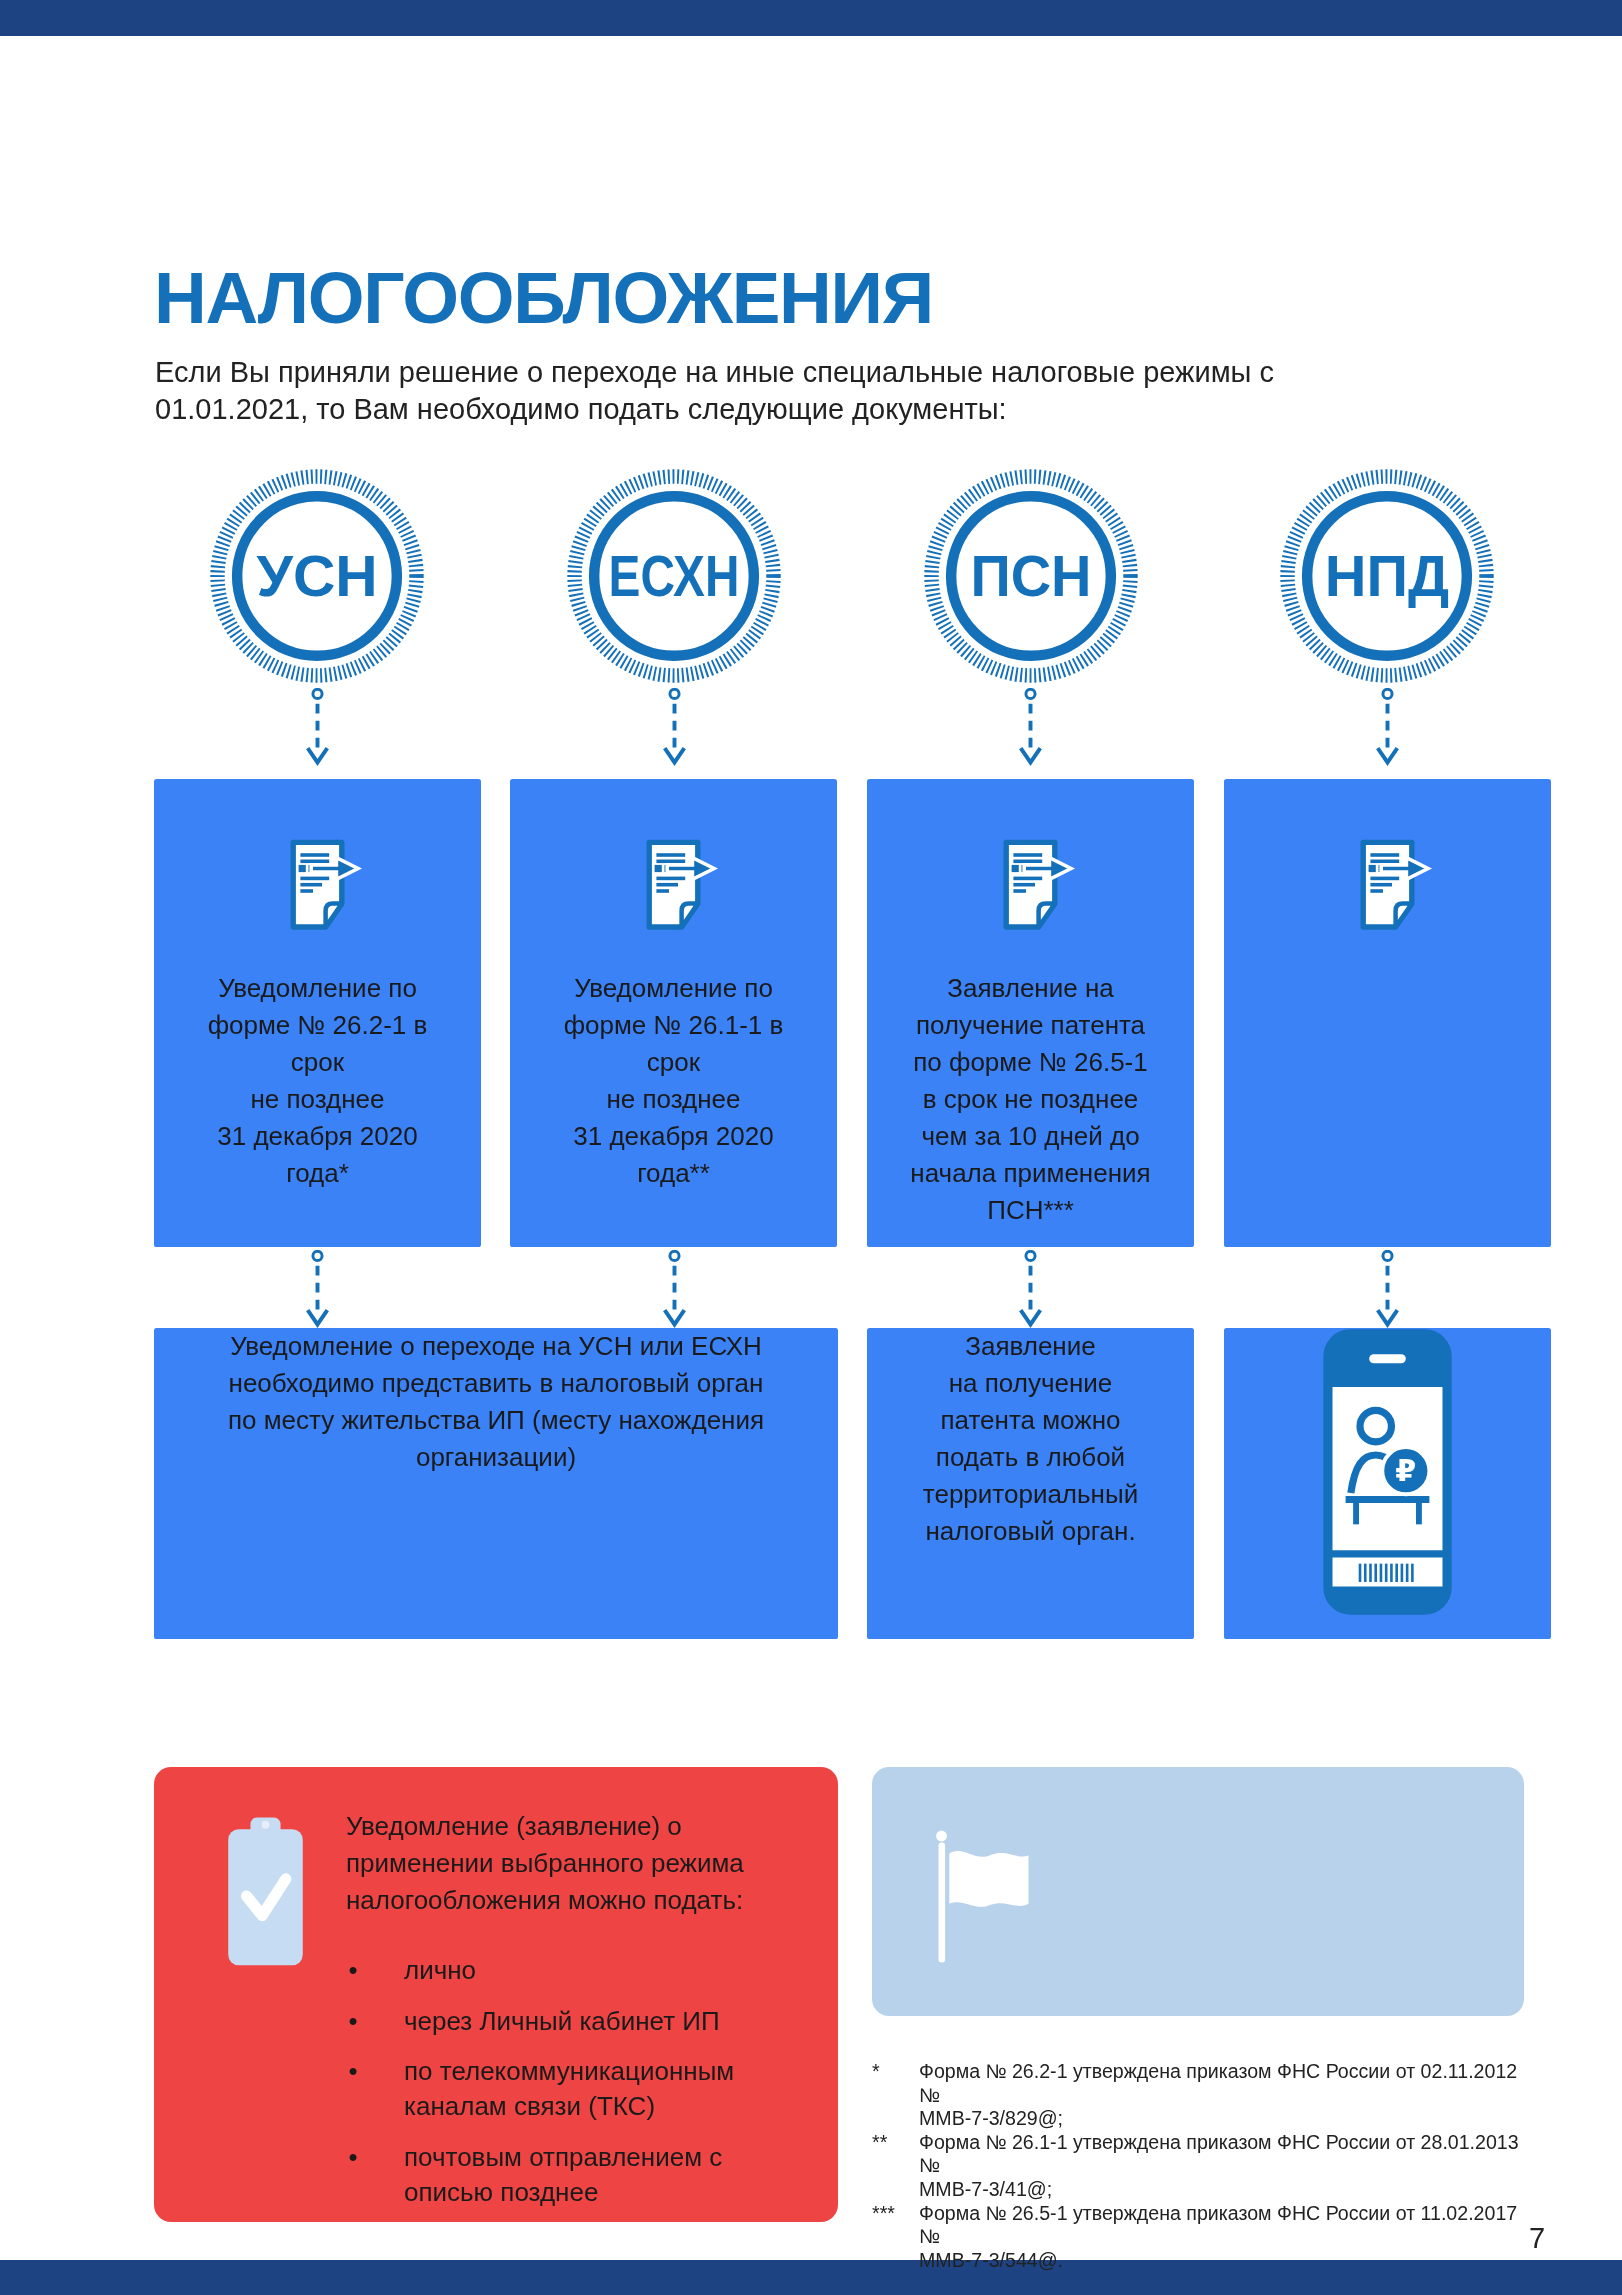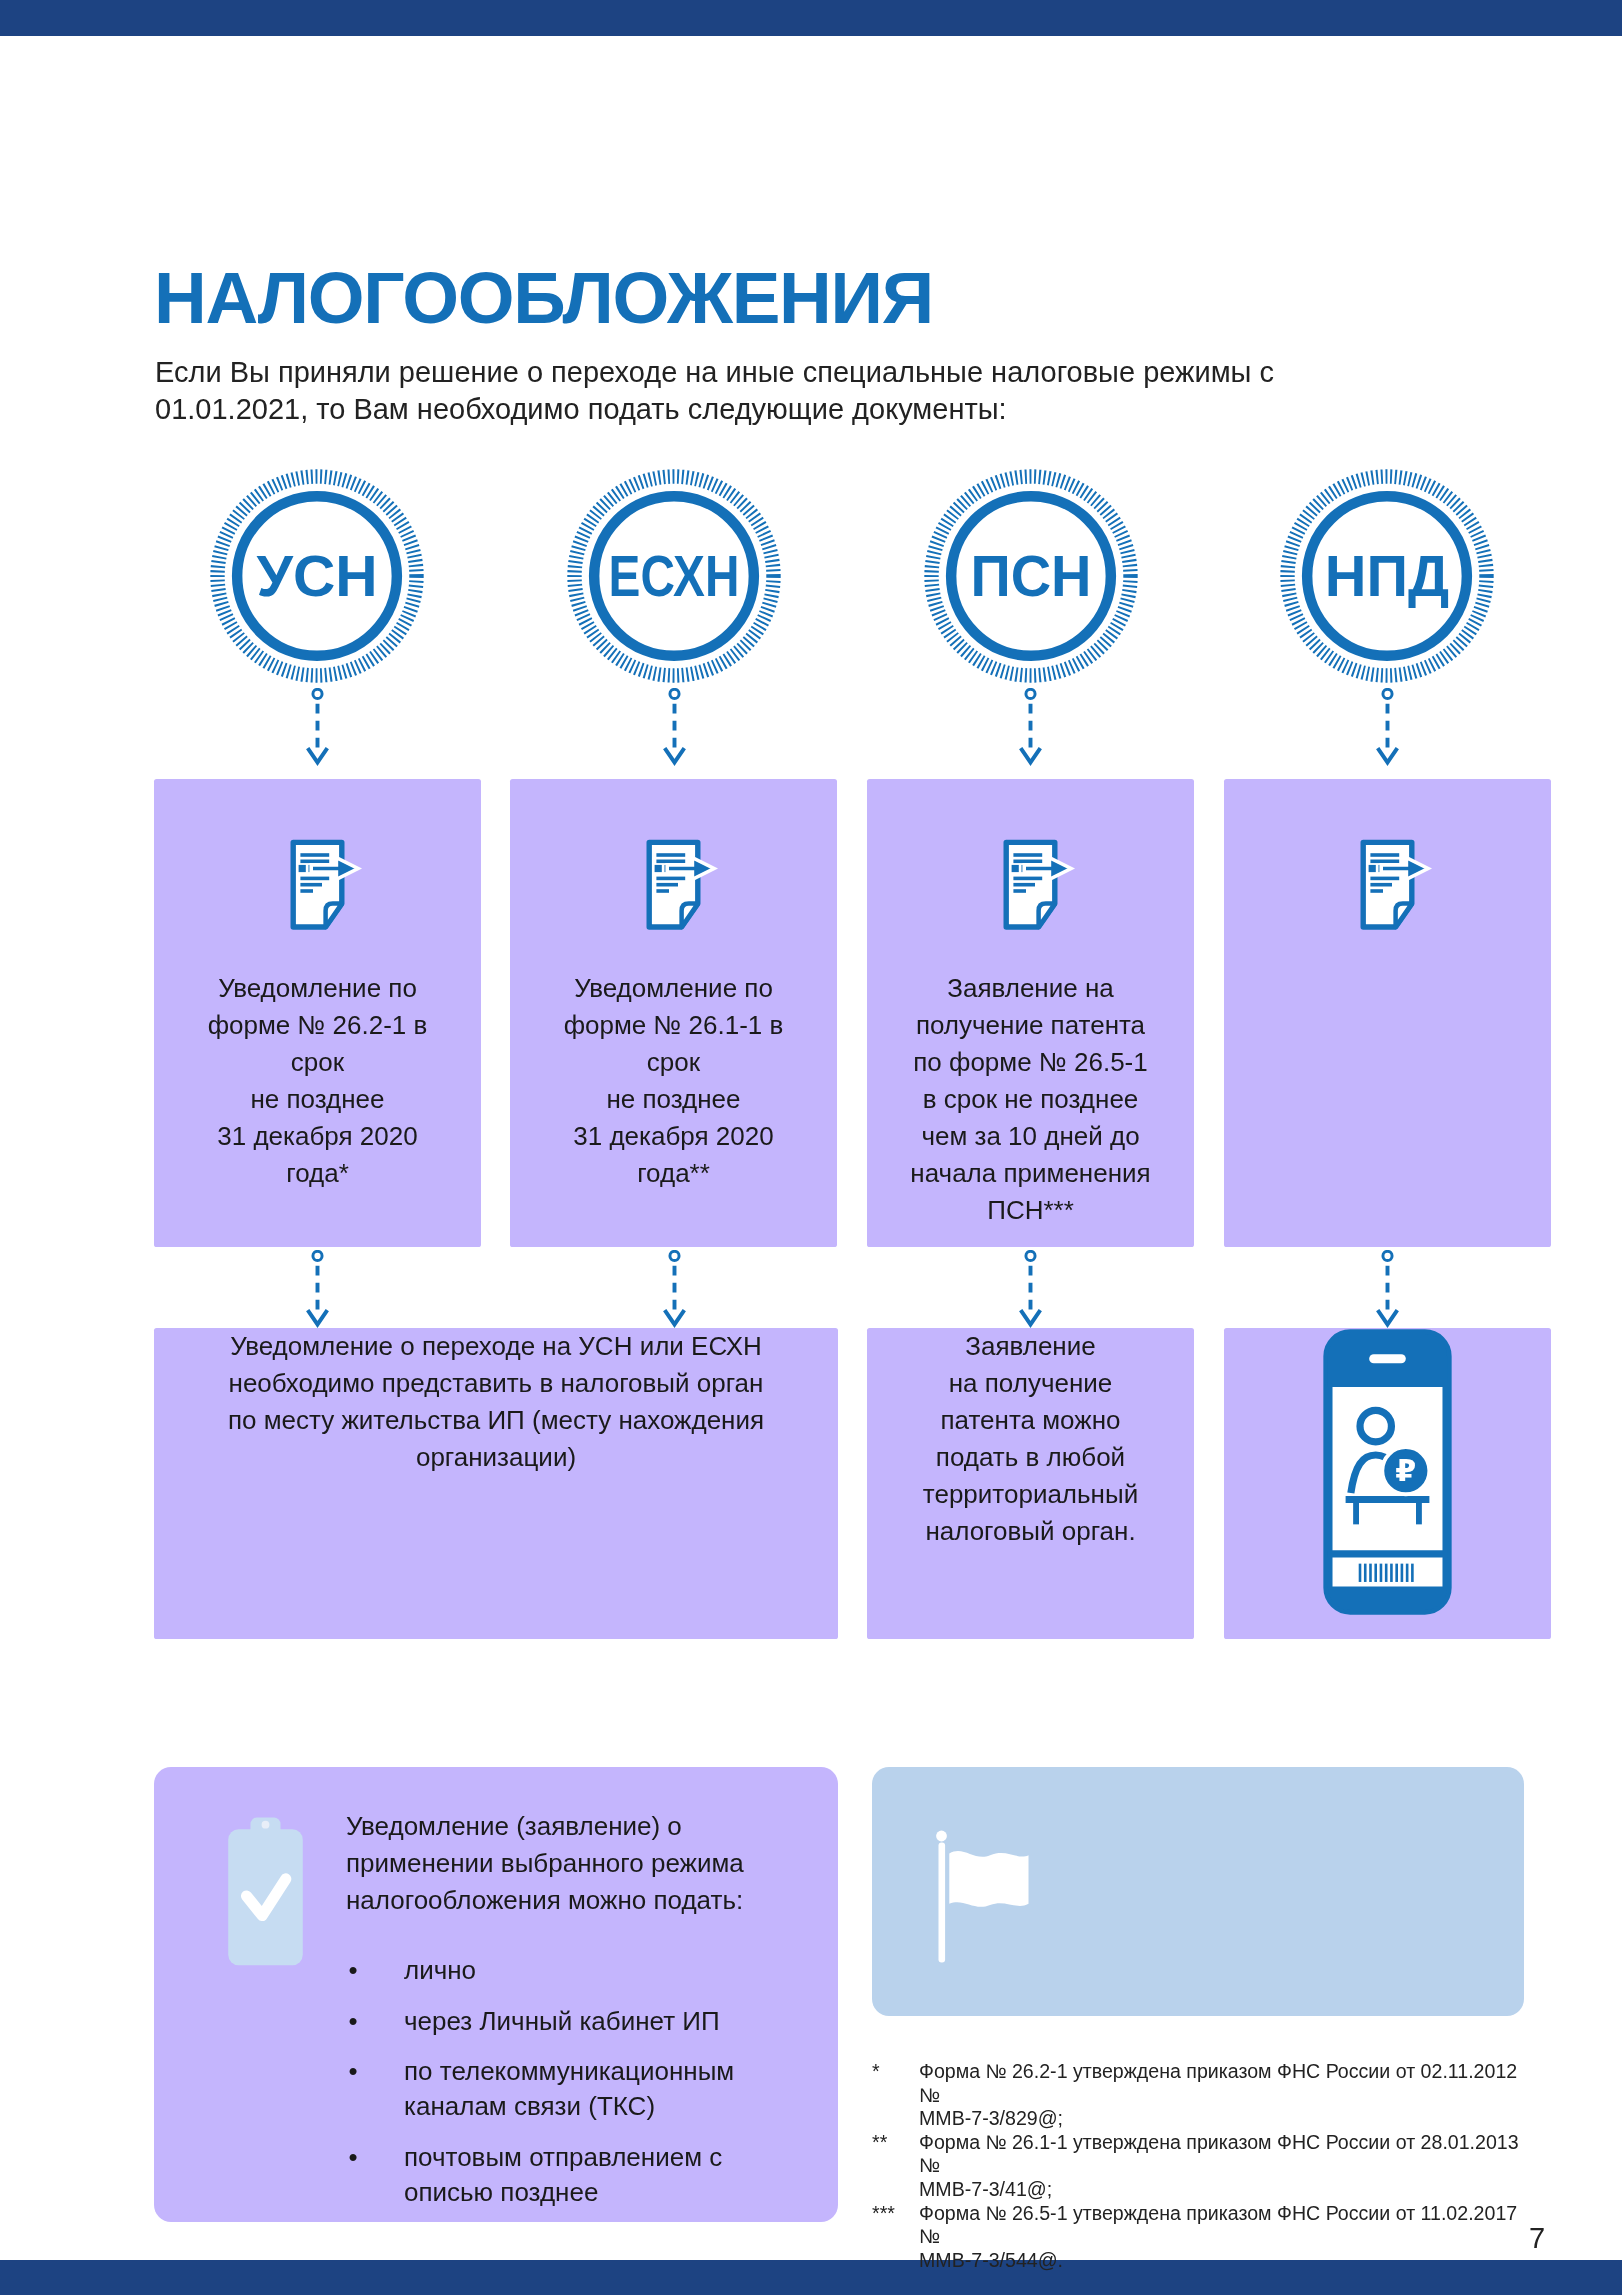--- a/index.html
+++ b/index.html
@@ -29,42 +29,42 @@
 
   
   .stamp{width:216px;height:216px;top:468px;}
   .stamp.c1{left:209px;} .stamp.c2{left:566px;} .stamp.c3{left:923px;} .stamp.c4{left:1279px;}
 
   .flow-arrow{width:29px;height:81px;}
   .ar-row1{top:688px;} .ar-row2{top:1250px;}
   .ax1{left:303px;} .ax2{left:660px;} .ax3{left:1016px;} .ax4{left:1373px;}
 
   .card{
-    background:#c4b5fd;border-radius:2.6px;
+    background:#3b82f6;border-radius:2.6px;
     display:flex;flex-direction:column;align-items:center;
     box-sizing:border-box;
   }
   .card.row1{top:779px;width:327px;height:468px;padding-top:58px;}
   .card.row1.c1{left:154px;} .card.row1.c2{left:510px;} .card.row1.c3{left:867px;} .card.row1.c4{left:1224px;}
   .doc-icon{width:99px;height:99px;flex:0 0 auto;}
   .card-text{
     margin-top:34px;font-size:26px;line-height:37px;text-align:center;width:308px;
   }
 
   .card.row2{top:1328px;height:311px;justify-content:flex-start;}
   .card.row2 .card-text{margin-top:0;width:96%;}
   .box-usn-eshn{left:154px;width:684px;}
   .box-psn{left:867px;width:327px;}
   .box-npd{left:1224px;width:327px;}
   .phone-icon{width:131px;height:288px;}
 
   
   .info-left{
     left:154px;top:1767px;width:684px;height:455px;
-    background:#c4b5fd;border-radius:17px;
+    background:#ef4444;border-radius:17px;
   }
   .info-left .lead{
     position:absolute;left:192px;top:41px;width:471px;
     font-size:26px;line-height:37px;
   }
   .clipboard-icon{position:absolute;left:69px;top:49px;width:85px;height:154px;}
   .bullets{position:absolute;left:192px;top:186px;width:471px;margin:0;padding:0;list-style:none;}
   .bullets li{
     position:relative;padding-left:58px;font-size:26px;line-height:35px;margin-bottom:15.7px;
   }

